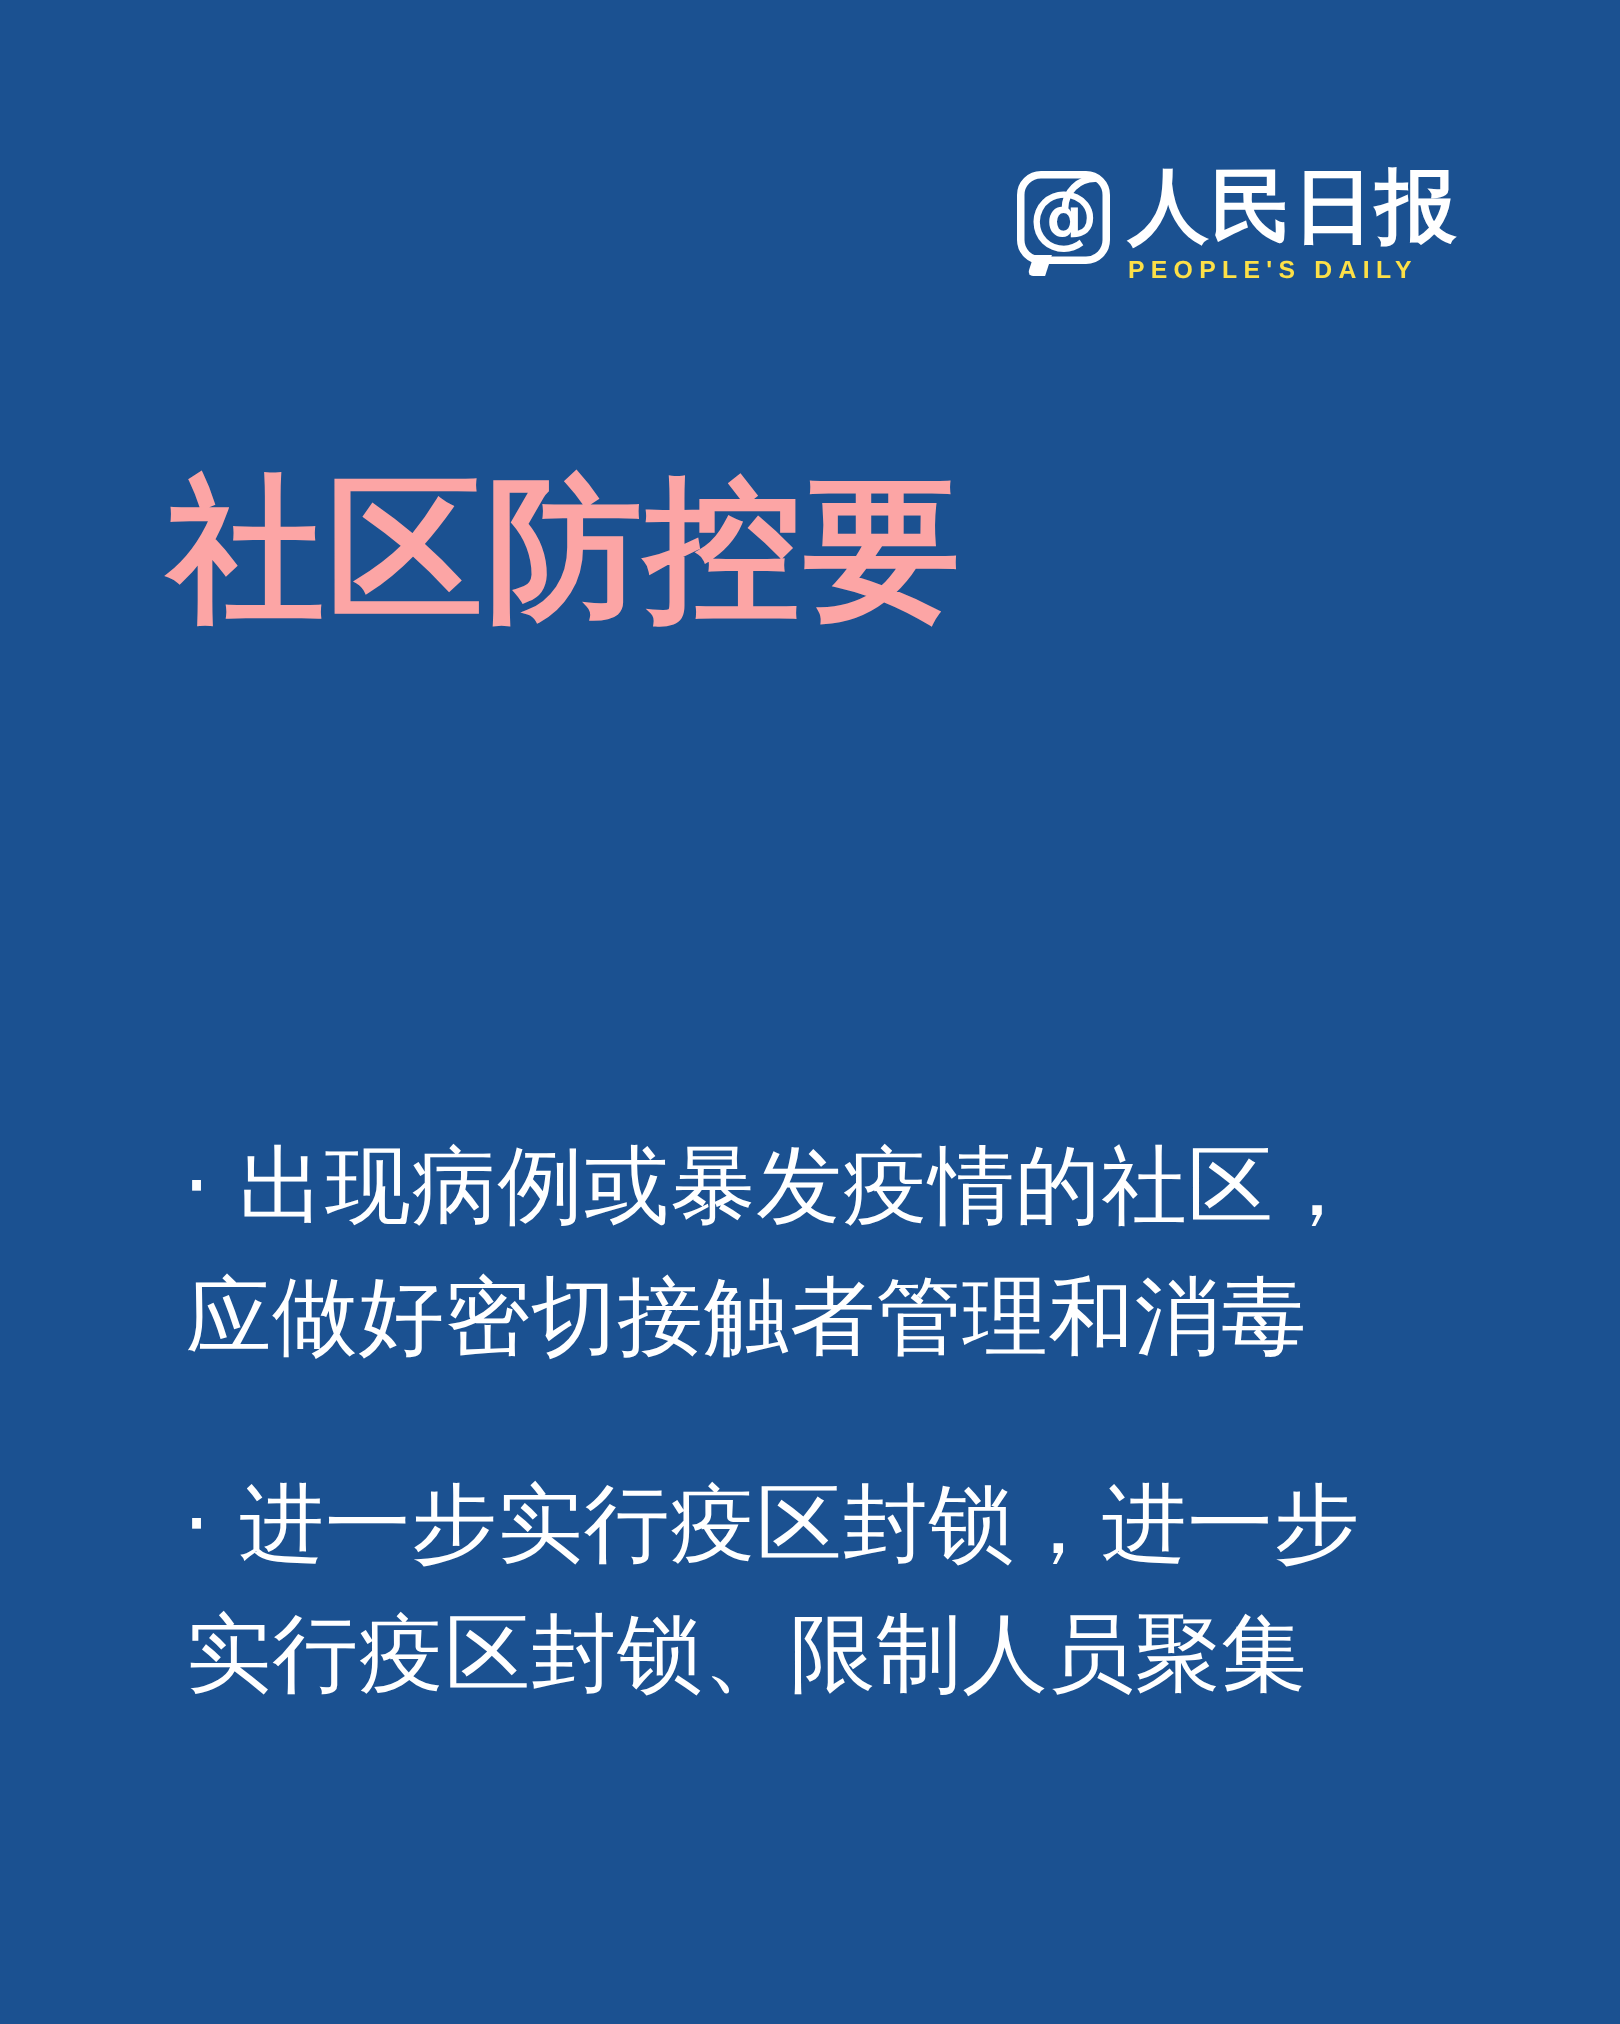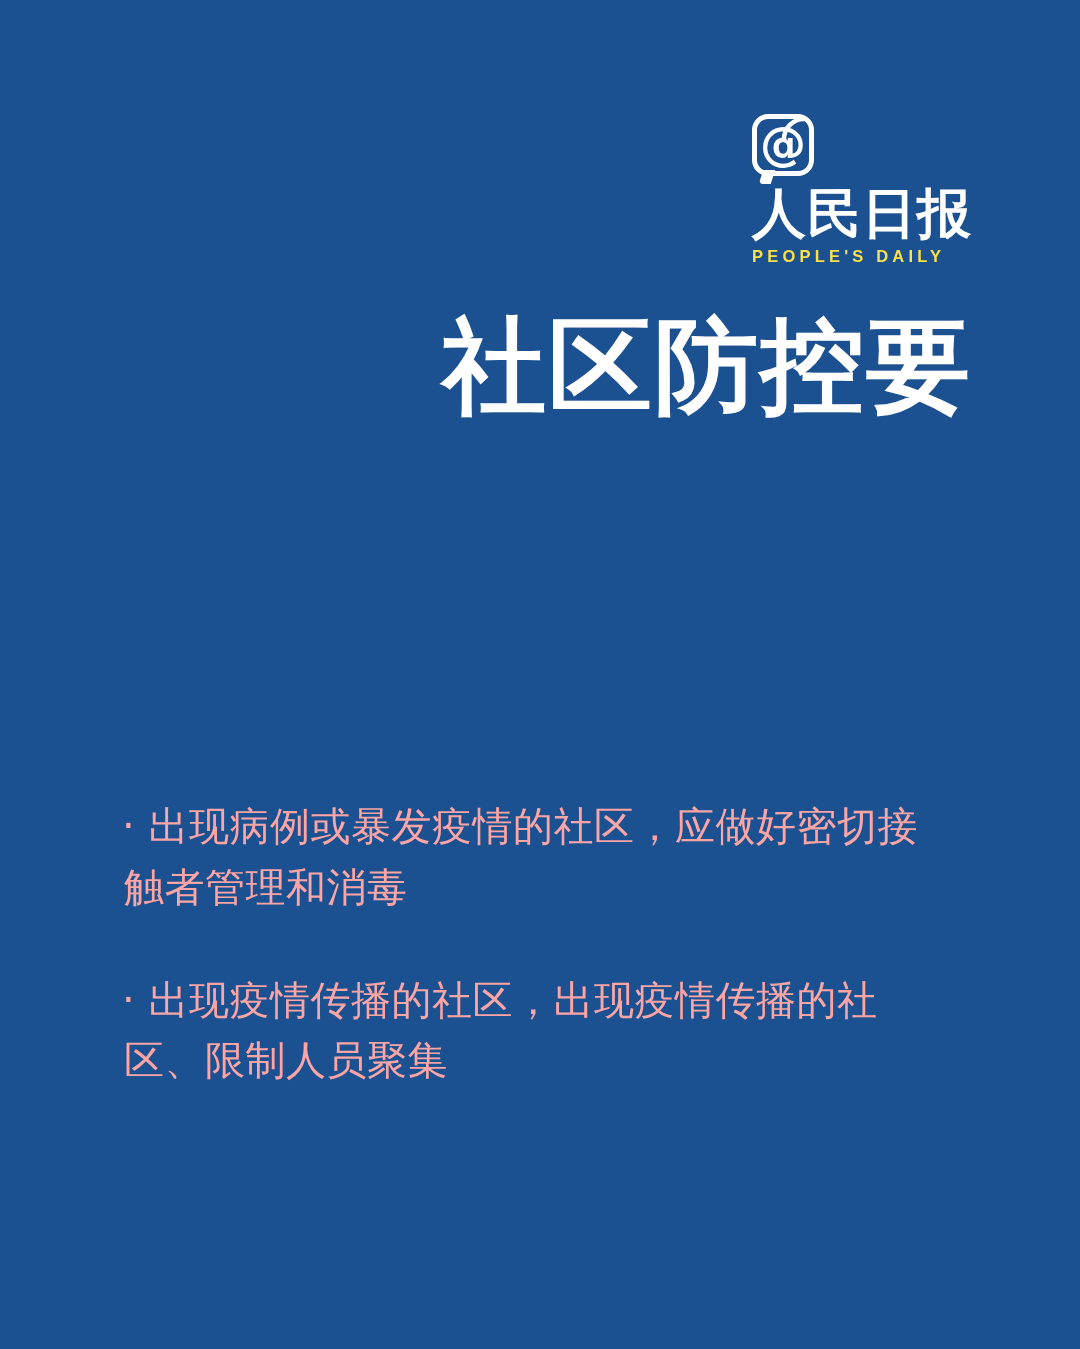--- a/index.html
+++ b/index.html
@@ -23,21 +23,20 @@
   }
 
   
   .logo-block {
     position: absolute;
     top: 112px;
     right: 108px;
     display: flex;
     align-items: flex-start;
     gap: 12px;
-    flex-direction: column;
   }
   .logo-mark {
     width: 62px;
     height: 62px;
     border: 5px solid #ffffff;
     border-radius: 16px;
     position: relative;
     box-sizing: border-box;
     flex: 0 0 auto;
     margin-top: 2px;
@@ -99,47 +98,45 @@
     width: 34px;
     height: 34px;
   }
 
   
   .headline {
     position: absolute;
     left: 112px;
     top: 300px;
     width: 860px;
-    color: #ffffff;
+    color: #fca5a5;
     font-weight: bold;
     font-size: 104px;
     line-height: 1.28;
     letter-spacing: 2px;
     font-family: "DejaVu Sans", sans-serif;
-    text-align: right;
   }
   .headline .line1 { display: block; }
   .headline .line2 { display: block; }
 
   
   .bullets {
     position: absolute;
     left: 124px;
     top: 748px;
     width: 800px;
   }
   .bullet {
-    color: #fca5a5;
-    font-size: 40px;
+    color: #ffffff;
+    font-size: 57px;
     line-height: 1.52;
     letter-spacing: 0.5px;
     margin-bottom: 52px;
     text-indent: -2px;
     font-family: "DejaVu Sans", sans-serif;
-    margin-top: 48px;
   }
   .bullet:last-child { margin-bottom: 0; }
 </style>
 </head>
 <body>
 
 <div class="poster">
 
   <div class="logo-block">
     <div class="logo-mark">
@@ -153,16 +150,16 @@
       <div class="logo-en">PEOPLE'S DAILY</div>
     </div>
   </div>
 
   <div class="headline">
     <span class="line1">社区防控要</span>
   </div>
 
   <div class="bullets">
     <div class="bullet">· 出现病例或暴发疫情的社区，应做好密切接触者管理和消毒</div>
-    <div class="bullet">· 出现疫情传播的社区，出现疫情传播的社区、限制人员聚集</div>
+    <div class="bullet">· 进一步实行疫区封锁，进一步实行疫区封锁、限制人员聚集</div>
   </div>
 
 </div>
 
 </body></html>

